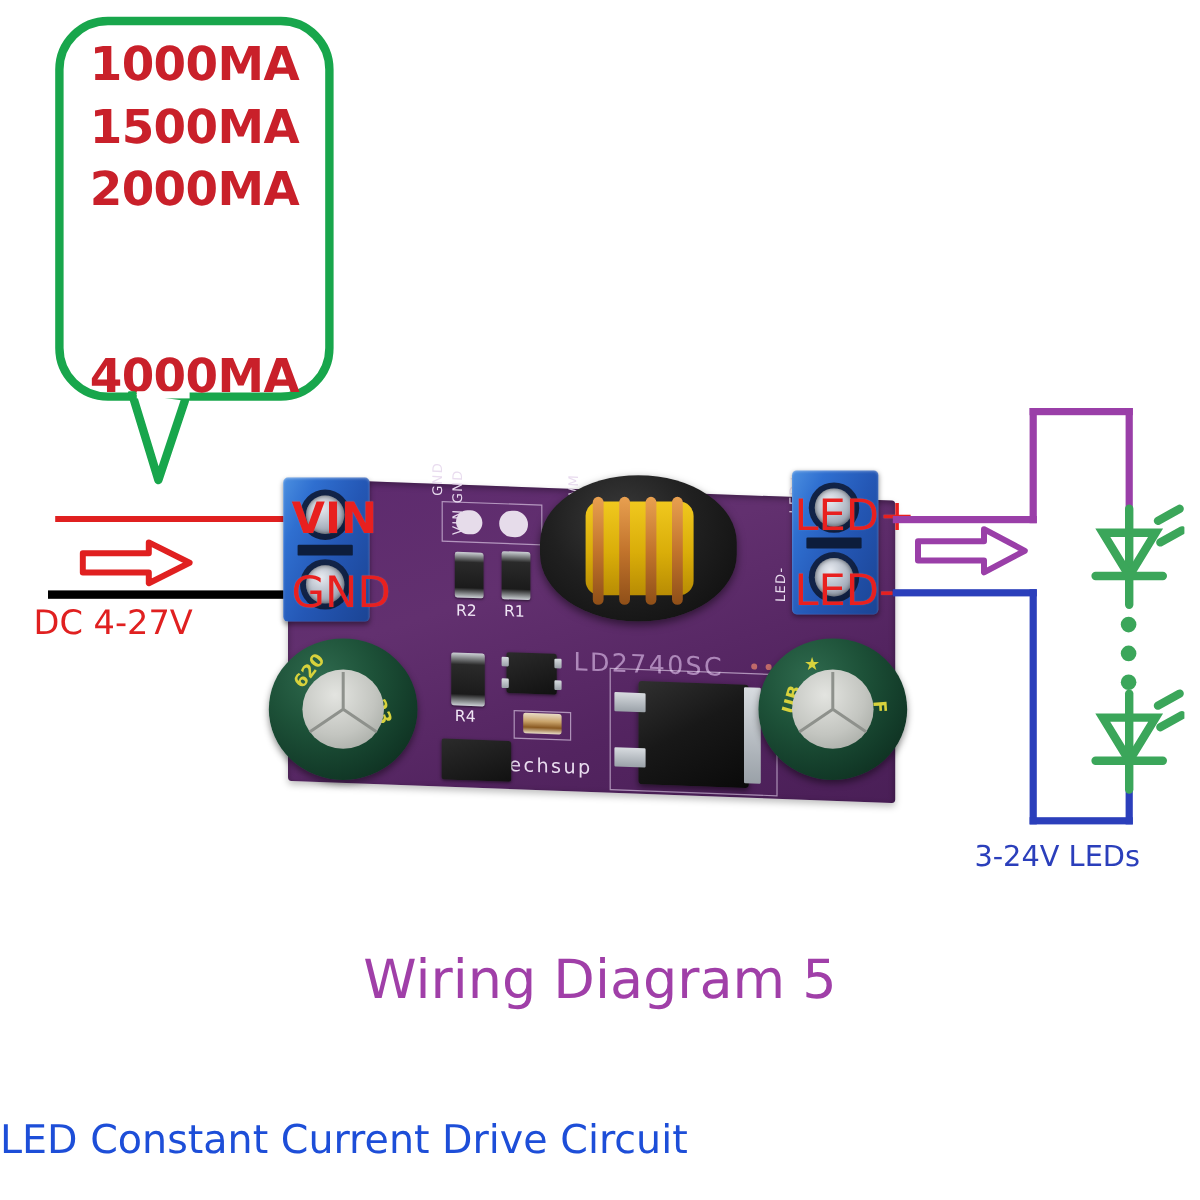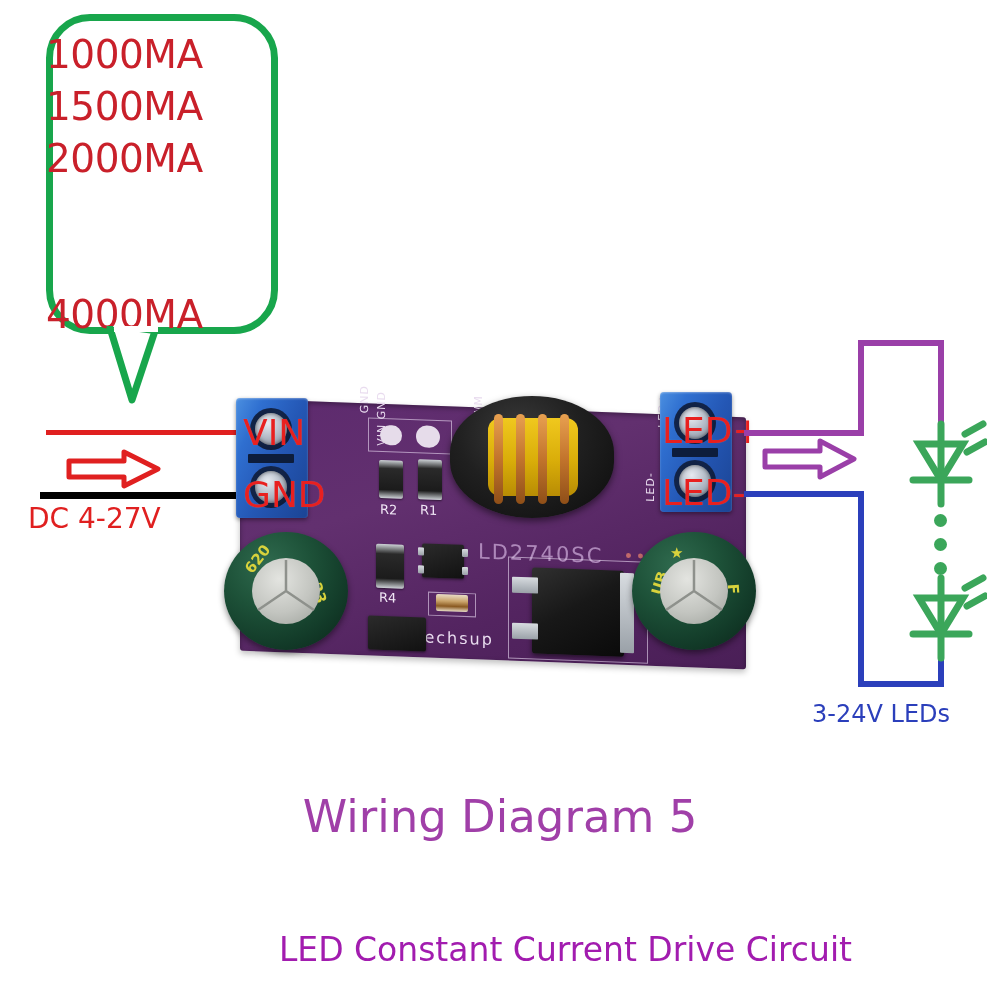--- a/index.html
+++ b/index.html
@@ -5,22 +5,22 @@
   html,body{margin:0;padding:0;background:#ffffff;}
   body{width:1000px;height:1000px;position:relative;overflow:hidden;
        font-family:"DejaVu Sans","Liberation Sans",sans-serif;}
   #stage{position:absolute;left:0;top:0;width:1000px;height:1000px;background:#fff;}
   .abs{position:absolute;}
 
   
   #callout{left:46px;top:14px;width:232px;height:320px;}
   #callout-box{position:absolute;left:0;top:0;width:232px;height:320px;
       border:7px solid #18a64c;border-radius:44px;background:#fff;box-sizing:border-box;}
-  .callout-line{position:absolute;left:0;width:232px;
-      color:#c9202a;font-size:39px;font-weight:400;letter-spacing:-0.5px;}
+  .callout-line{position:absolute;left:0;width:232px;text-align:center;
+      color:#c9202a;font-size:39px;font-weight:700;letter-spacing:-0.5px;}
   #callout-tail{position:absolute;left:60px;top:312px;width:90px;height:92px;}
 
   
   #wire-vin{left:46px;top:430px;width:220px;height:5px;background:#e02020;}
   #wire-gnd{left:40px;top:492px;width:228px;height:7px;background:#000000;}
   #arrow-red{left:66px;top:448px;width:96px;height:42px;}
   #label-dc{left:28px;top:502px;color:#e02020;font-size:28px;letter-spacing:0px;}
 
   
   #pcb{left:232px;top:392px;width:520px;height:282px;}
@@ -84,21 +84,21 @@
   .w-purple{position:absolute;background:#9a3fa8;}
   .w-blue{position:absolute;background:#2b3fbb;}
   #arrow-purple{left:762px;top:437px;width:96px;height:44px;}
   #label-leds{left:812px;top:700px;color:#2b3fbb;font-size:24px;}
   .led-sym{position:absolute;width:92px;height:92px;}
   .dot{position:absolute;width:13px;height:13px;border-radius:50%;background:#3ba65a;}
 
   
   #title{left:0;top:790px;width:1000px;text-align:center;color:#a03fa8;font-size:45px;}
   #sub1{left:0;top:890px;width:1000px;text-align:center;color:#3b45b5;font-size:33px;}
-  #sub2{left:0;top:930px;width:852px;text-align:right;color:#a21caf;font-size:33px;}
+  #sub2{left:0;top:930px;width:852px;text-align:left;color:#1d4ed8;font-size:33px;}
 </style>
 </head>
 <body>
 
 <div id="stage">
 
   <div id="callout" class="abs">
     <div id="callout-box"></div>
     <div class="callout-line" style="top:18px">1000MA</div>
     <div class="callout-line" style="top:70px">1500MA</div>
@@ -206,21 +206,21 @@
       <div class="term-screw" style="top:10px;">
           <i></i>
         </div>
       <div class="term-slot" style="top:56px;"></div>
       <div class="term-screw" style="top:68px;">
           <i></i>
         </div>
     </div>
   </div>
 
-  <div class="ovl-red abs" style="left:243px;top:412px;">VIN</div>
+  <div class="ovl-red abs" style="left:243px;top:412px;font-weight:bold;">VIN</div>
   <div class="ovl-red abs" style="left:243px;top:474px;">GND</div>
   <div class="ovl-red abs" style="left:662px;top:410px;">LED+</div>
   <div class="ovl-red abs" style="left:662px;top:472px;">LED-</div>
 
   <div class="w-purple abs" style="left:744px;top:430px;width:120px;height:6px;"></div>
   <div class="w-purple abs" style="left:858px;top:340px;width:6px;height:96px;"></div>
   <div class="w-purple abs" style="left:858px;top:340px;width:86px;height:6px;"></div>
   <div class="w-purple abs" style="left:938px;top:340px;width:6px;height:90px;"></div>
 
   <div class="w-blue abs" style="left:744px;top:491px;width:120px;height:6px;"></div>

